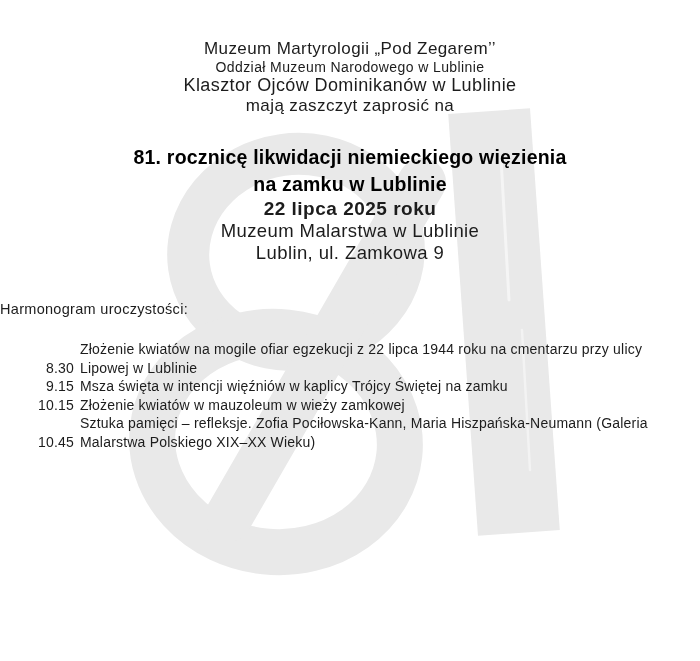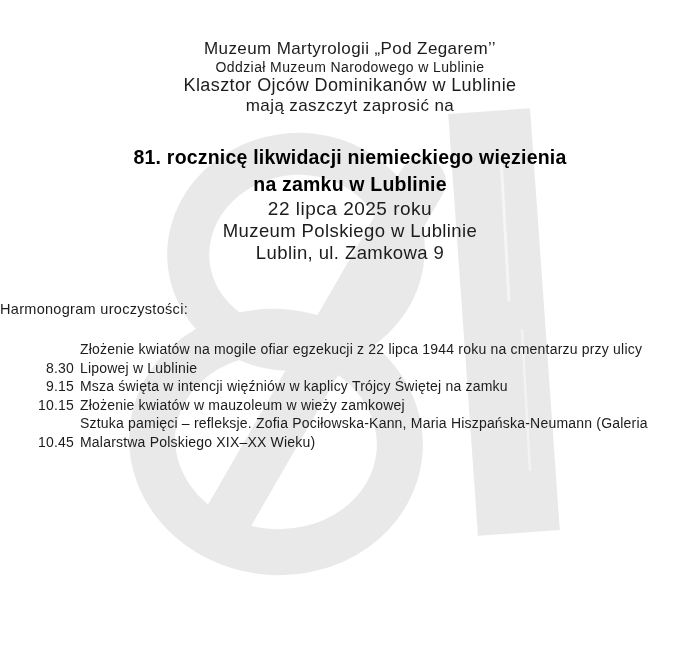--- a/index.html
+++ b/index.html
@@ -35,21 +35,21 @@
 
   .event-title {
     margin-top: 28px;
     font-size: 19.5px;
     font-weight: bold;
     line-height: 27px;
     letter-spacing: 0.2px;
     color: #000000;
   }
 
-  .event-date { margin-top: 79px; font-size: 19px; letter-spacing: 0.5px; }
+  .event-date { margin-top: 79px; font-size: 19px; letter-spacing: 0.5px; font-weight: bold; }
   .event-venue { margin-top: 16px; font-size: 18.5px; letter-spacing: 0.4px; }
   .event-address { margin-top: 7px; font-size: 18.5px; letter-spacing: 0.4px; }
 
   .schedule {
     text-align: left;
     margin-top: 37px;
   }
   .schedule-heading {
     font-size: 14.5px;
     letter-spacing: 0.3px;
@@ -103,21 +103,21 @@
     <p class="org3">Klasztor Ojców Dominikanów w Lublinie</p>
 
     <p class="lead">mają zaszczyt zaprosić na</p>
 
     <div class="event-title">
       <div>81. rocznicę likwidacji niemieckiego więzienia</div>
       <div>na zamku w Lublinie</div>
     </div>
 
     <p class="event-date">22 lipca 2025 roku</p>
-    <p class="event-venue">Muzeum Polskiego w Lublinie</p>
+    <p class="event-venue">Muzeum Malarstwa w Lublinie</p>
     <p class="event-address">Lublin, ul. Zamkowa 9</p>
 
     <div class="schedule">
       <p class="schedule-heading">Harmonogram uroczystości:</p>
       <div class="schedule-list">
   <div class="schedule-row">
     <span class="schedule-time">8.30</span>
     <span class="schedule-desc">Złożenie kwiatów na mogile ofiar egzekucji z 22 lipca 1944 roku na cmentarzu przy ulicy Lipowej w Lublinie</span>
   </div>
 

